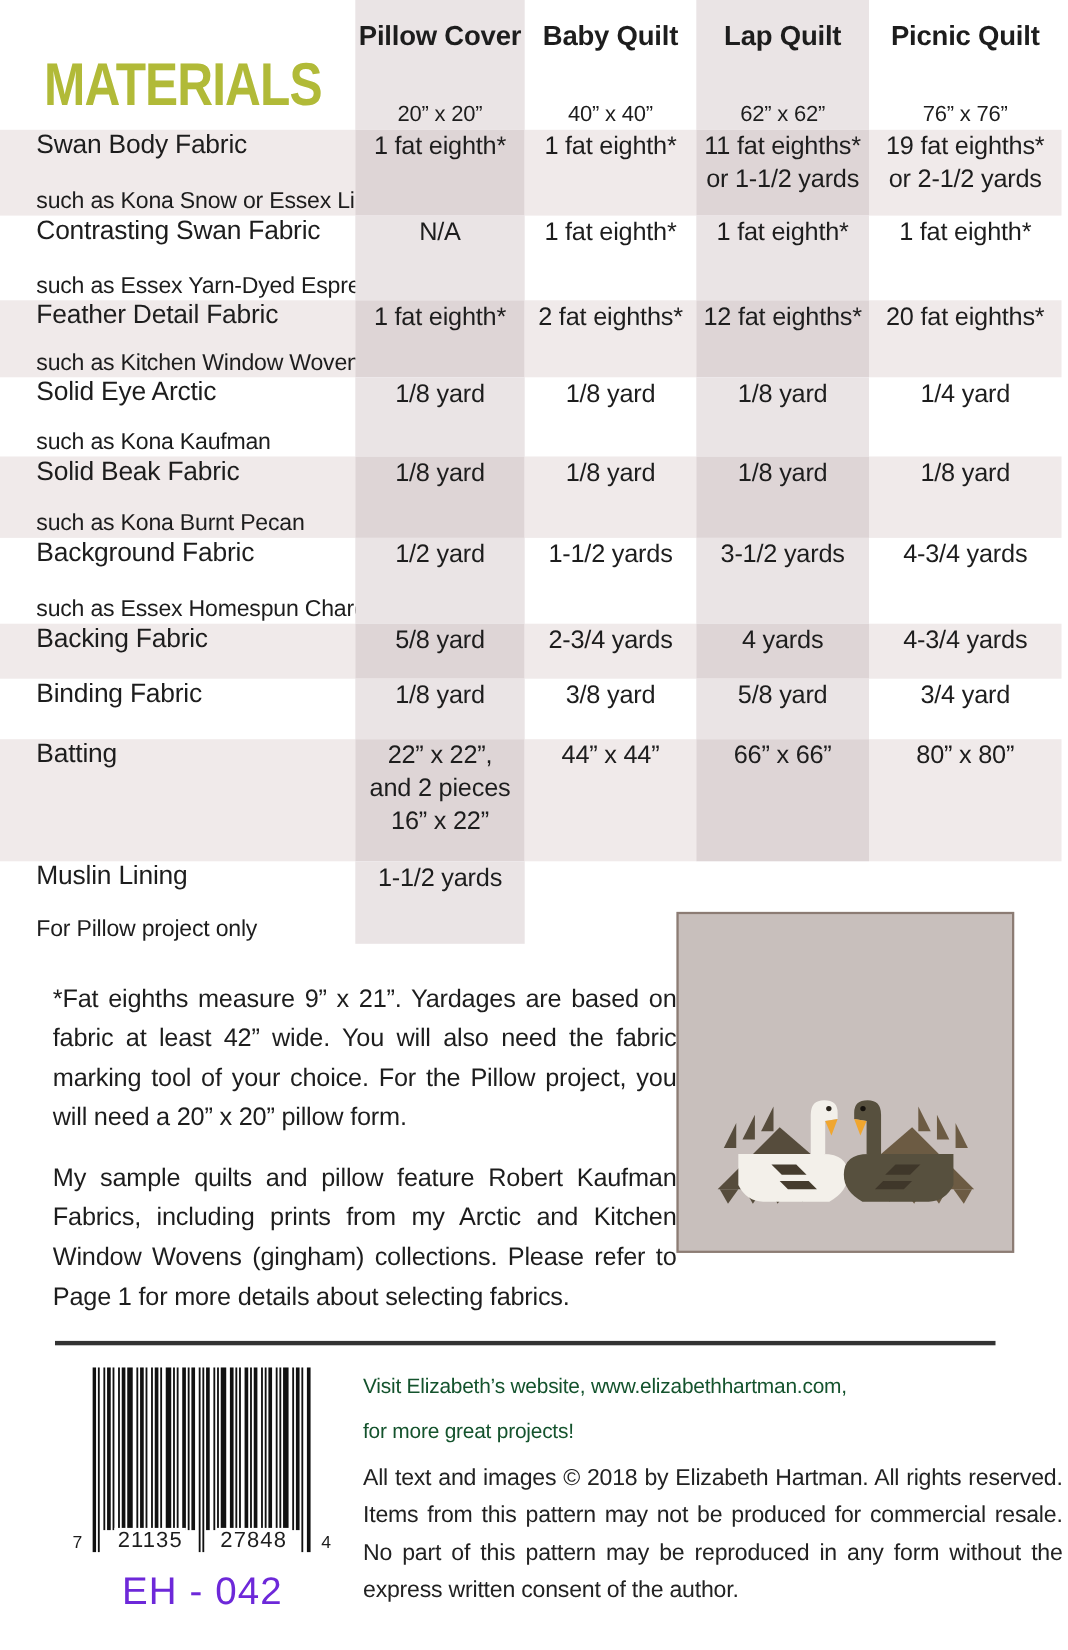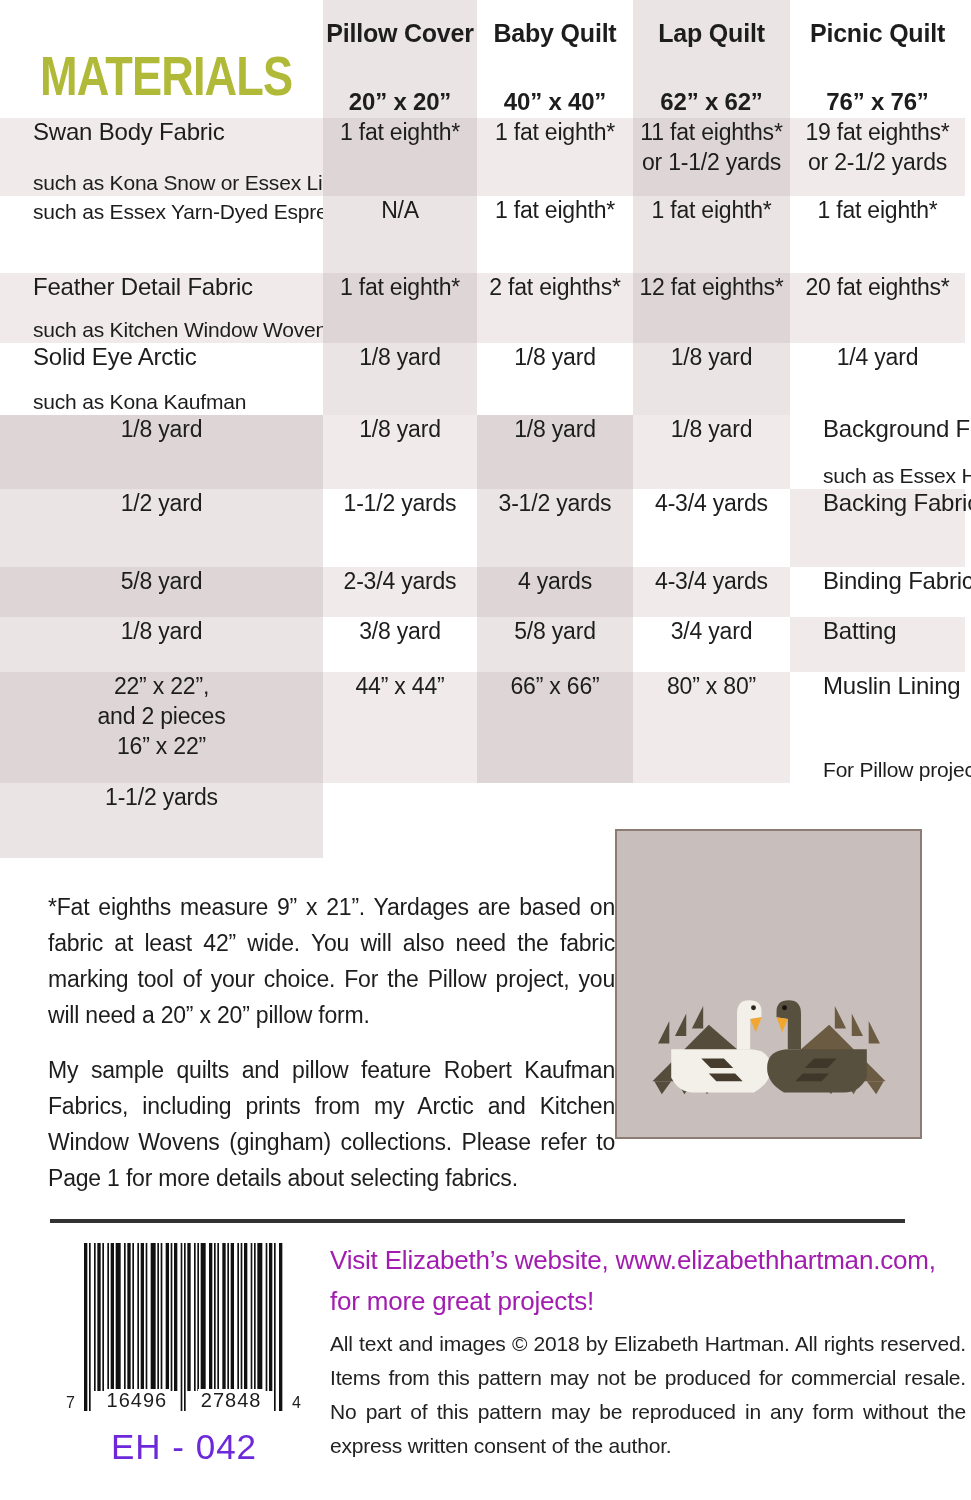--- a/index.html
+++ b/index.html
@@ -15,21 +15,21 @@
     display:grid;
     grid-template-columns:323px 154px 156px 157px 175px;
     grid-template-rows:118px 78px 77px 70px 72px 74px 78px 50px 55px 111px 75px;
   }
   .cell{display:flex; flex-direction:column; justify-content:space-between; align-items:center;}
   .cell.colshade{background:var(--col-shade);}
   .cell.rowshade{background:var(--row-shade);}
   .cell.colshade.rowshade{background:var(--both-shade);}
   .hcell{padding-top:18px;}
   .hname{font-weight:bold; font-size:25px; line-height:1.25; white-space:nowrap;}
-  .hsize{font-size:24px; line-height:1.35; white-space:nowrap;font-weight:bold;}
+  .hsize{font-size:20px; line-height:1.35; white-space:nowrap;}
   .labelcell{align-items:flex-start; padding-left:33px;}
   .rlabel{font-weight:normal; font-size:24px; line-height:1.15; white-space:nowrap;}
   .rsub{font-size:21px; line-height:1.3; margin-top:2px; white-space:nowrap;}
   .vcell{font-size:23px; text-align:center; white-space:pre-line; line-height:1.3;}
 
   #materials-title{
     position:absolute; left:40px; top:44px; margin:0;
     font-size:55px; font-weight:bold; color:var(--accent-green);
     transform:scaleX(0.82); transform-origin:left center;
     letter-spacing:-1px; white-space:nowrap;
@@ -64,21 +64,21 @@
     font-size:20px; letter-spacing:1px;
   }
   .bc-side{font-size:16px;}
   .bc-group{background:#fff; padding:0 3px;}
   #product-code{
     position:absolute; left:0; top:184px; width:236px; text-align:center;
     font-size:35px; letter-spacing:1px; color:#6d28d9;
   }
   #website-text{
     position:absolute; left:330px; top:1240px; width:640px;
-    font-size:26px; line-height:41px; white-space:pre-line; color:#a21caf;
+    font-size:19px; line-height:41px; white-space:pre-line; color:#14532d;
   }
   #copyright-text{
     position:absolute; left:330px; top:1327px; width:636px;
     font-size:21px; line-height:34px; text-align:justify; color:#222;
   }
 </style>
 </head>
 <body>
 
 <div class="canvas">
@@ -105,20 +105,21 @@
         <div class="rlabel">Swan Body Fabric</div>
         <div class="rsub">such as Kona Snow or Essex Linen</div>
       </div>
       <div class="cell vcell colshade rowshade">1 fat eighth*</div>
       <div class="cell vcell rowshade">1 fat eighth*</div>
       <div class="cell vcell colshade rowshade">11 fat eighths*
 or 1-1/2 yards</div>
       <div class="cell vcell rowshade">19 fat eighths*
 or 2-1/2 yards</div>
       <div class="cell labelcell">
+        <div class="rlabel">Contrasting Swan Fabric</div>
         <div class="rsub">such as Essex Yarn-Dyed Espresso</div>
       </div>
       <div class="cell vcell colshade">N/A</div>
       <div class="cell vcell">1 fat eighth*</div>
       <div class="cell vcell colshade">1 fat eighth*</div>
       <div class="cell vcell">1 fat eighth*</div>
       <div class="cell labelcell rowshade">
         <div class="rlabel">Feather Detail Fabric</div>
         <div class="rsub">such as Kitchen Window Wovens</div>
       </div>
@@ -127,20 +128,24 @@
       <div class="cell vcell colshade rowshade">12 fat eighths*</div>
       <div class="cell vcell rowshade">20 fat eighths*</div>
       <div class="cell labelcell">
         <div class="rlabel">Solid Eye Arctic</div>
         <div class="rsub">such as Kona Kaufman</div>
       </div>
       <div class="cell vcell colshade">1/8 yard</div>
       <div class="cell vcell">1/8 yard</div>
       <div class="cell vcell colshade">1/8 yard</div>
       <div class="cell vcell">1/4 yard</div>
+      <div class="cell labelcell rowshade">
+        <div class="rlabel">Solid Beak Fabric</div>
+        <div class="rsub">such as Kona Burnt Pecan</div>
+      </div>
       <div class="cell vcell colshade rowshade">1/8 yard</div>
       <div class="cell vcell rowshade">1/8 yard</div>
       <div class="cell vcell colshade rowshade">1/8 yard</div>
       <div class="cell vcell rowshade">1/8 yard</div>
       <div class="cell labelcell">
         <div class="rlabel">Background Fabric</div>
         <div class="rsub">such as Essex Homespun Charcoal</div>
       </div>
       <div class="cell vcell colshade">1/2 yard</div>
       <div class="cell vcell">1-1/2 yards</div>
@@ -257,21 +262,21 @@
         <rect x="100" y="0" width="1" height="148" fill="#111111"></rect>
         <rect x="102" y="0" width="1" height="148" fill="#111111"></rect>
         <rect x="104" y="0" width="3" height="148" fill="#111111"></rect>
         <rect x="109" y="0" width="1" height="148" fill="#111111"></rect>
         <rect x="111" y="0" width="2" height="148" fill="#111111"></rect>
         <rect x="114" y="0" width="1" height="168" fill="#111111"></rect>
         <rect x="117" y="0" width="2" height="168" fill="#111111"></rect>
       </svg>
     <div id="barcode-digits">
       <span class="bc-side">7</span>
-      <span class="bc-group">16496</span>
+      <span class="bc-group">21135</span>
       <span class="bc-group">27848</span>
       <span class="bc-side">4</span>
     </div>
     <div id="product-code">EH - 042</div>
   </div>
 
   <div id="website-text">Visit Elizabeth’s website, www.elizabethhartman.com,
 for more great projects!</div>
   <div id="copyright-text">All text and images © 2018 by Elizabeth Hartman. All rights reserved. Items from this pattern may not be produced for commercial resale. No part of this pattern may be reproduced in any form without the express written consent of the author.</div>
 

